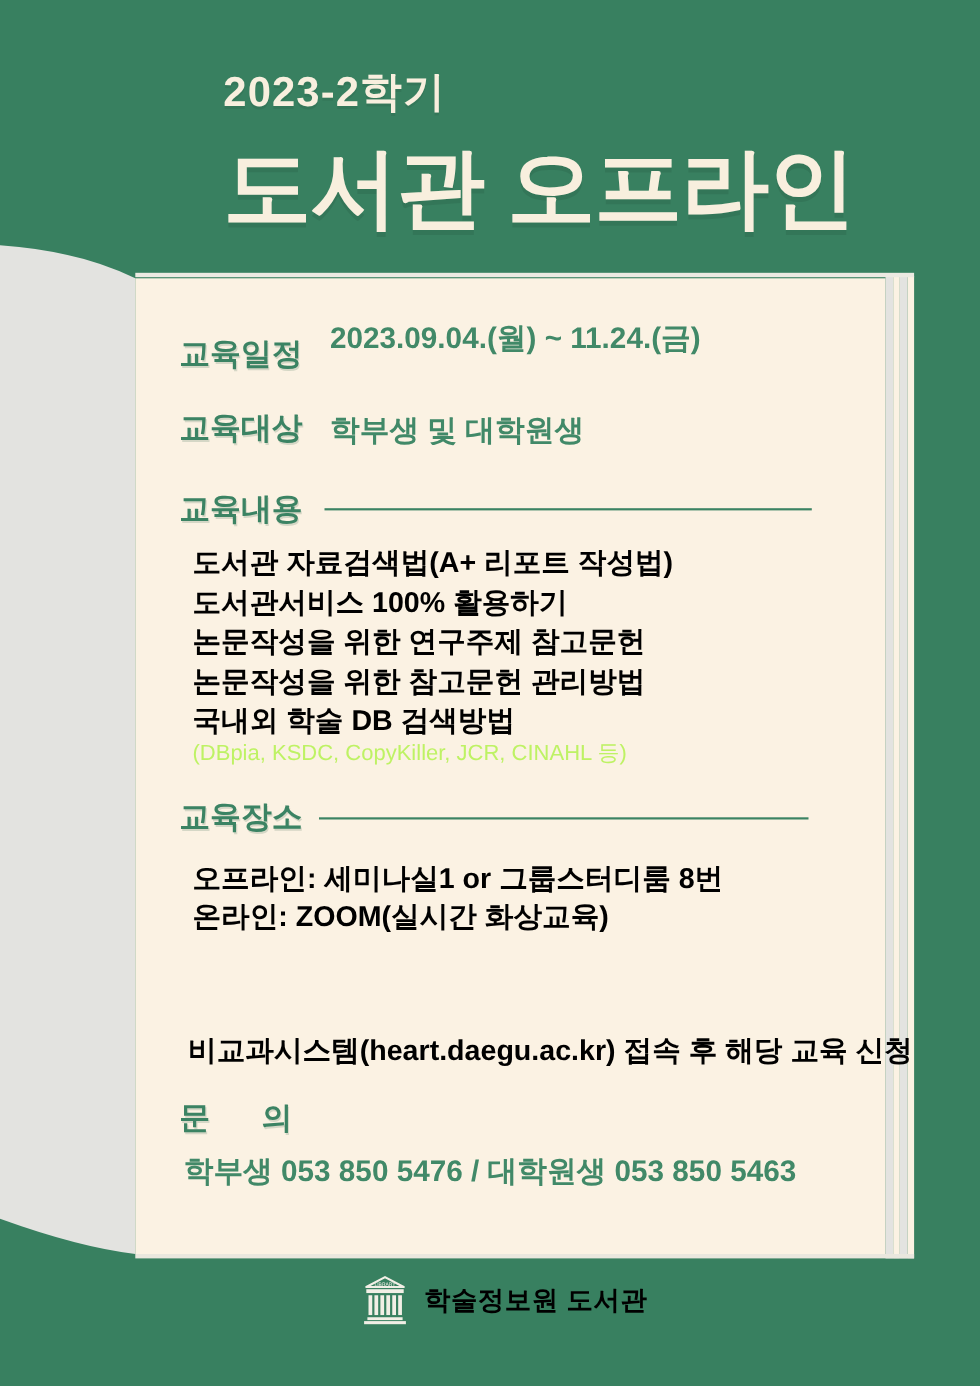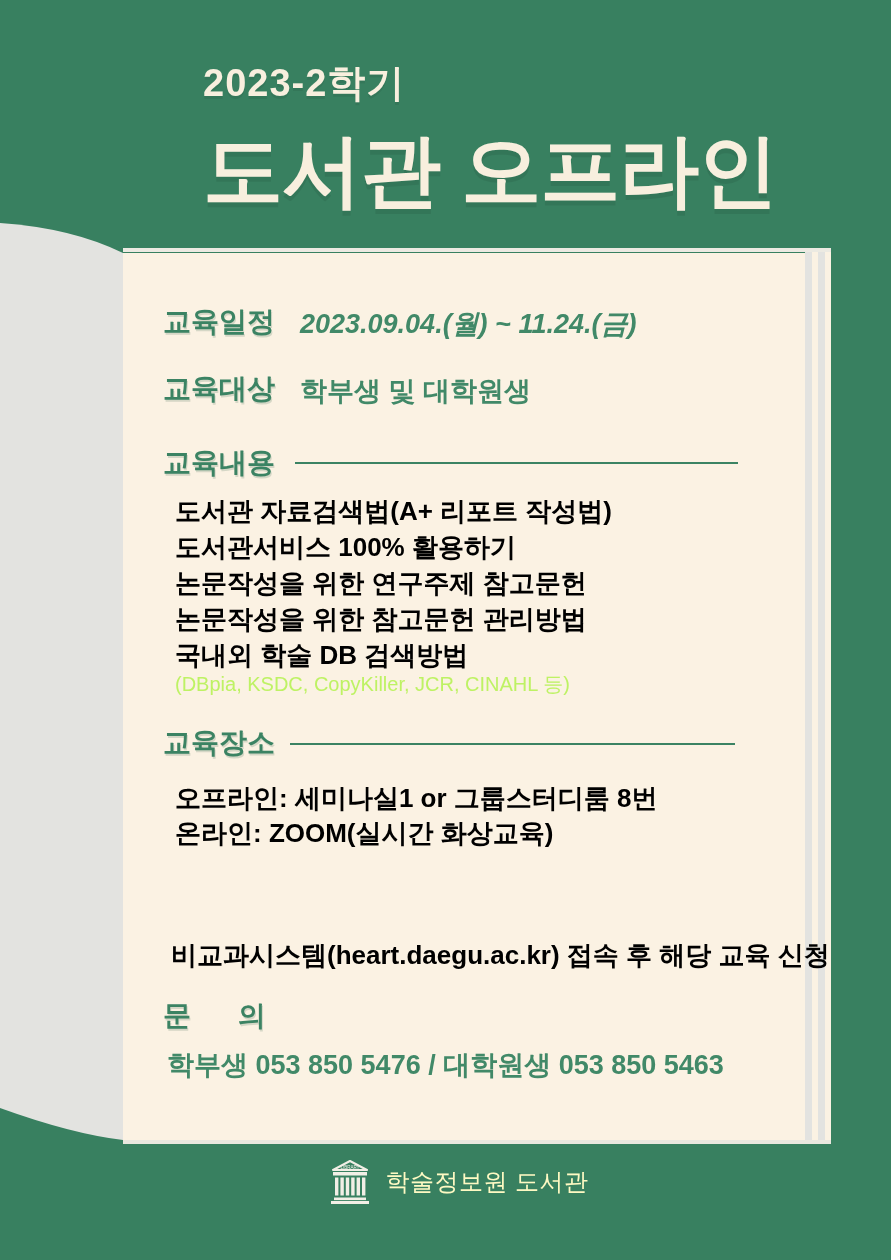--- a/index.html
+++ b/index.html
@@ -68,22 +68,22 @@
     left: 0; top: 1160px;
     width: 100%;
     display: flex;
     justify-content: center;
     align-items: center;
     gap: 15px;
     padding-left: 28px;
   }
   .footer-text {
     font-size: 24px;
-    font-weight: 400;
-    color: #fef9c3;
+    font-weight: 700;
+    color: #000000;
     letter-spacing: 0.5px;
   }
 </style>
 </head>
 <body>
 
 <div class="poster">
 
   <svg class="book-svg" width="891" height="1260" viewBox="0 0 891 1260" aria-hidden="true">
 
@@ -101,21 +101,21 @@
   </svg>
 
   <div class="header">
     <div class="semester">2023-2학기</div>
     <div class="main-title">도서관 오프라인</div>
   </div>
 
   <div class="page-content">
 
     <div class="abs section-heading" style="left:40px; top:50px;">교육일정</div>
-    <div class="abs value-text" style="left:177px; top:53px;font-style:italic;">2023.09.04.(월) ~ 11.24.(금)</div>
+    <div class="abs value-text" style="left:177px; top:36px;">2023.09.04.(월) ~ 11.24.(금)</div>
 
     <div class="abs section-heading" style="left:40px; top:117px;">교육대상</div>
     <div class="abs value-text" style="left:177px; top:120px;">학부생 및 대학원생</div>
 
     <div class="abs section-heading" style="left:40px; top:191px;">교육내용</div>
     <div class="rule" style="left:172px; top:209px; width:443px;"></div>
 
     <div class="abs list-item" style="left:52px; top:240px;">도서관 자료검색법(A+ 리포트 작성법)</div>
     <div class="abs list-item" style="left:52px; top:276px;">도서관서비스 100% 활용하기</div>
     <div class="abs list-item" style="left:52px; top:312px;">논문작성을 위한 연구주제 참고문헌</div>

